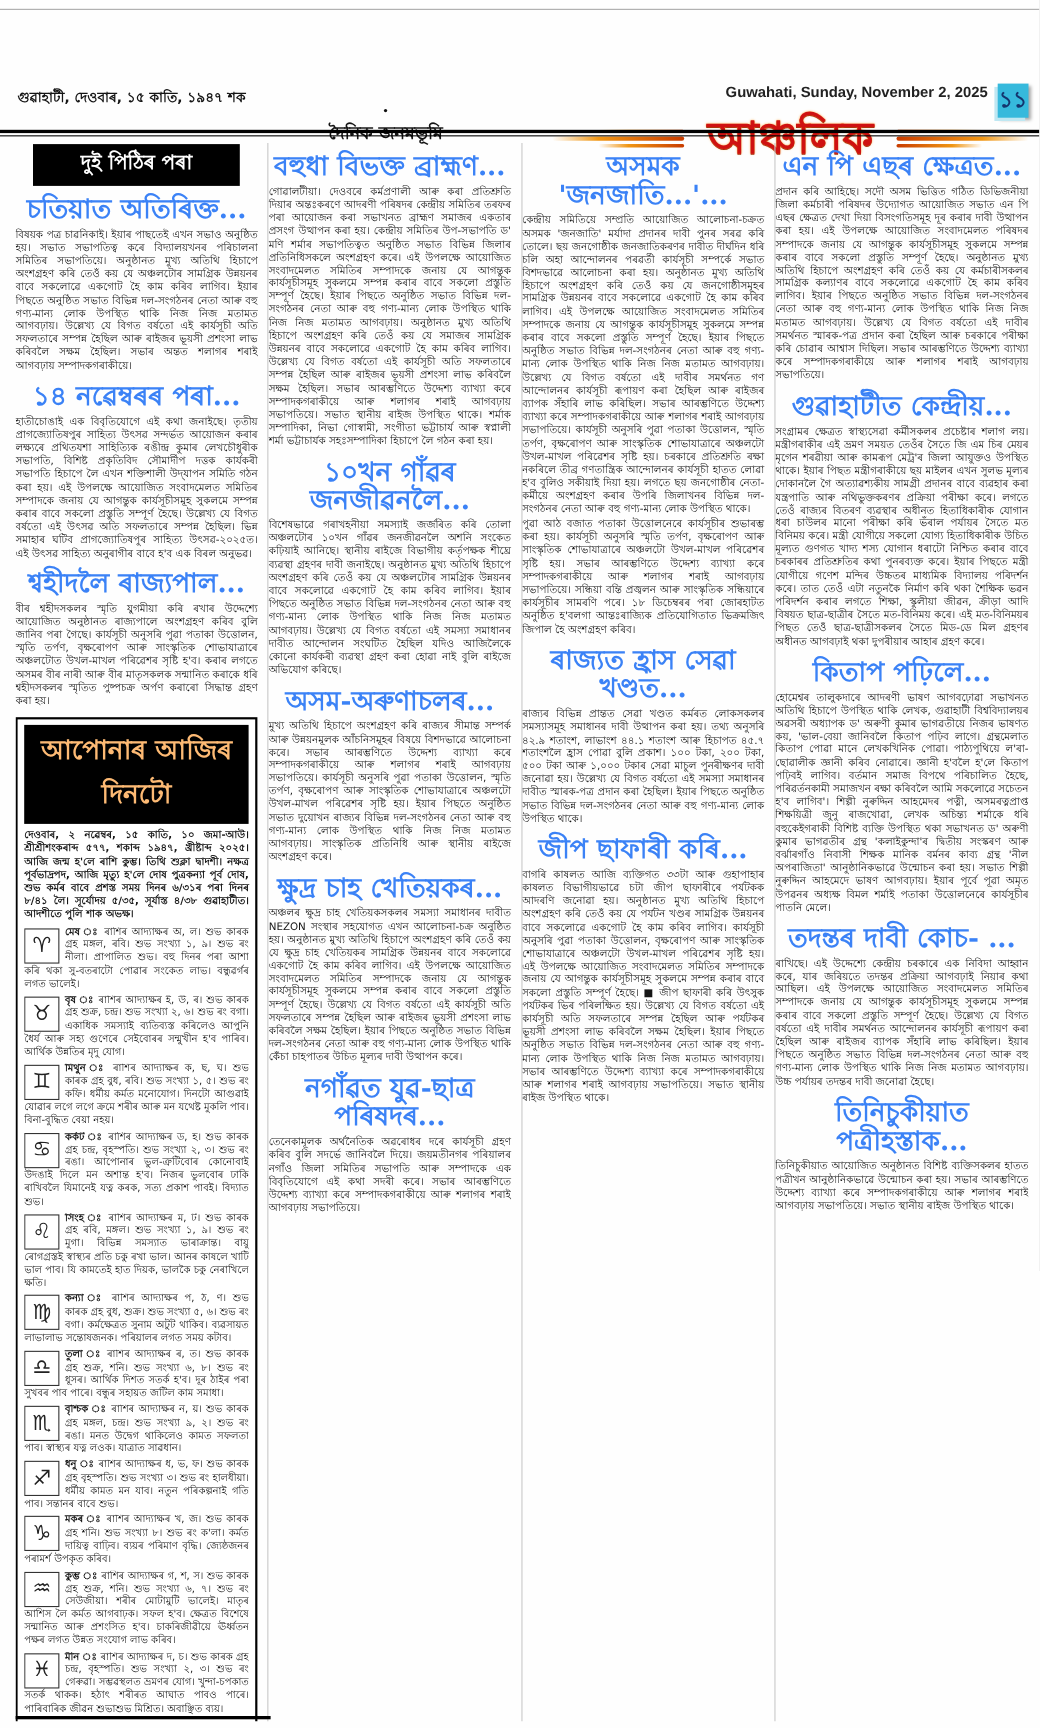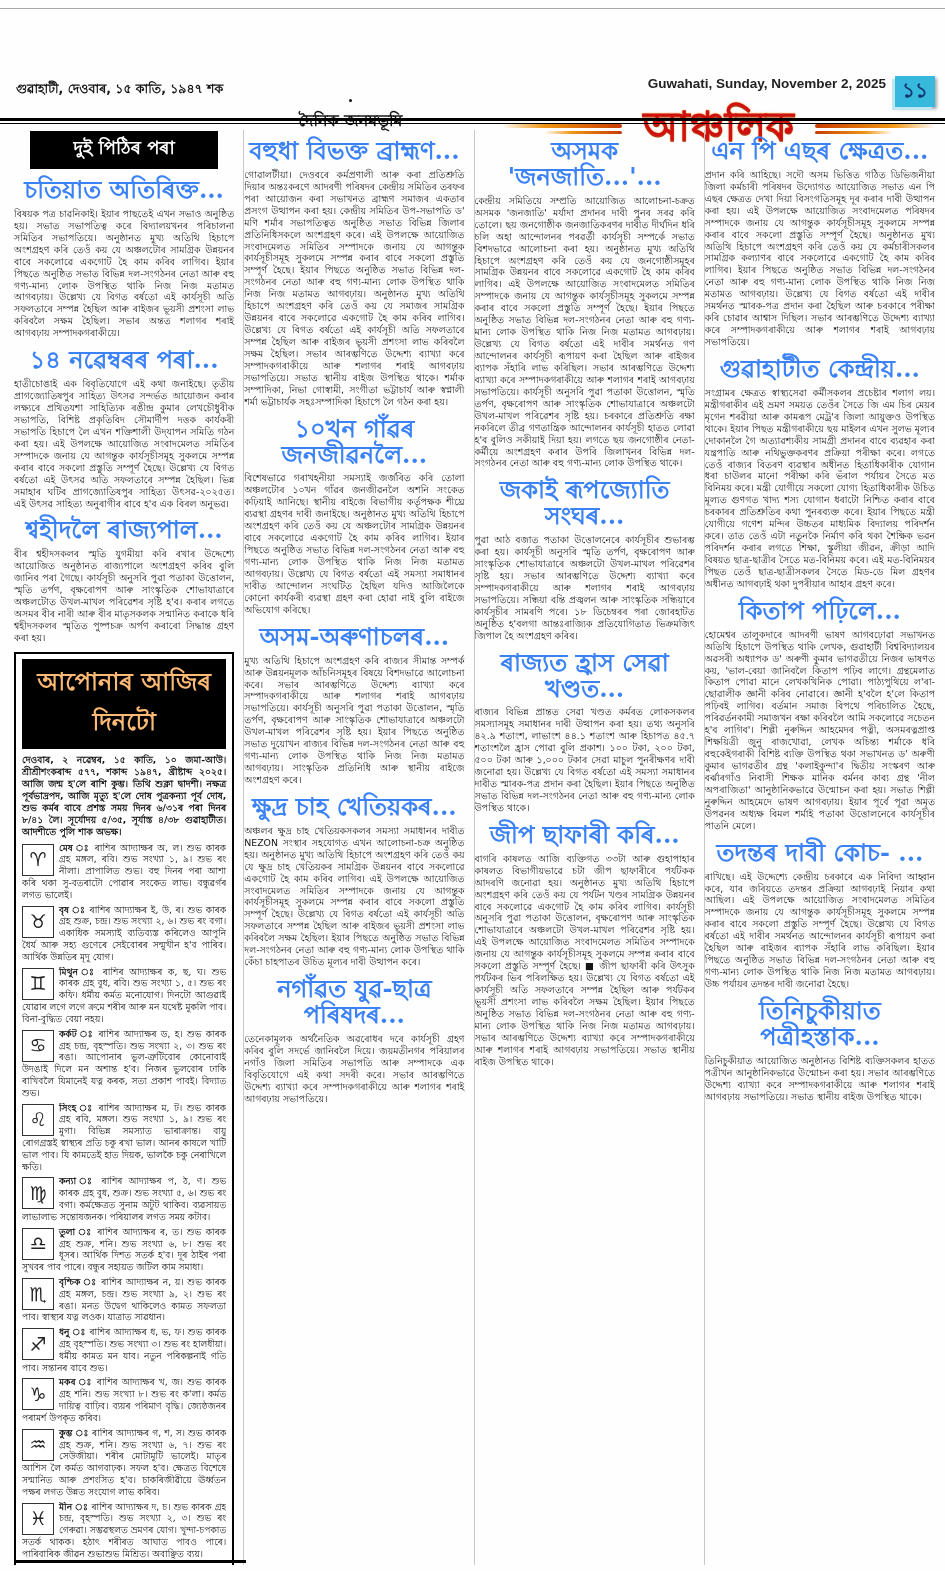--- a/index.html
+++ b/index.html
@@ -22,21 +22,21 @@
   .bars.left i{background:linear-gradient(90deg,rgba(240,150,20,0),#f09614 35%,#c83c00);}
   .bars.right i{background:linear-gradient(270deg,rgba(240,150,20,0),#f09614 35%,#c83c00);}
   .bars.left i:nth-child(1){width:78px;margin-left:42px;}
   .bars.left i:nth-child(2){width:120px;}
   .bars.left i:nth-child(3){width:78px;margin-left:42px;}
   .bars.right i:nth-child(1){width:78px;margin-right:42px;}
   .bars.right i:nth-child(2){width:120px;}
   .bars.right i:nth-child(3){width:78px;margin-right:42px;}
   .hright{position:absolute;right:0;top:76px;display:flex;align-items:flex-start;gap:9px;}
   .hdate-en{font-family:"Liberation Sans",sans-serif;font-weight:bold;font-size:13.5px;color:#222;}
-  .pagebox{width:40px;height:31px;background:#36b9dc;color:#14356e;font-weight:bold;font-size:20px;
+  .pagebox{width:28px;height:31px;background:#36b9dc;color:#14356e;font-weight:bold;font-size:20px;
            display:flex;align-items:center;justify-content:center;box-shadow:-3px 3px 0 #bfe7f2,2px 2px 3px rgba(0,0,0,.35);}
   .heavy-rule{position:absolute;left:-14px;right:-10px;top:118px;height:6px;
               border-top:3px solid #000;border-bottom:1px solid #000;box-sizing:border-box;}
 
   
   .cols{position:absolute;top:130px;left:0;right:0;bottom:6px;display:grid;
         grid-template-columns:1fr 1fr 1fr 1fr;overflow:hidden;}
   .col{overflow:hidden;border-right:1px solid #c8c8c8;padding-right:9px;}
   .col.last{border-right:none;padding-right:0;}
   .kicker{background:#000;color:#fff;text-align:center;font-size:18px;font-weight:bold;
@@ -150,21 +150,20 @@
           <p class="abody">তেনেকামূলক অৰ্থনৈতিক অৱৰোধৰ দৰে কাৰ্যসূচী গ্ৰহণ কৰিব বুলি সদৰ্ভে জানিবলৈ দিয়ে। জয়মতীনগৰ পৰিয়ালৰ নগাঁও জিলা সমিতিৰ সভাপতি আৰু সম্পাদকে এক বিবৃতিযোগে এই কথা সদৰী কৰে। সভাৰ আৰম্ভণিতে উদ্দেশ্য ব্যাখ্যা কৰে সম্পাদকগৰাকীয়ে আৰু শলাগৰ শৰাই আগবঢ়ায় সভাপতিয়ে।</p>
         </article>
       </div>
 
       <div class="col">
         <article>
           <h2 class="atitle">অসমক 'জনজাতি...'...</h2>
           <p class="abody">কেন্দ্ৰীয় সমিতিয়ে সম্প্ৰতি আয়োজিত আলোচনা-চক্ৰত অসমক 'জনজাতি' মৰ্যাদা প্ৰদানৰ দাবী পুনৰ সৰৱ কৰি তোলে। ছয় জনগোষ্ঠীক জনজাতিকৰণৰ দাবীত দীৰ্ঘদিন ধৰি চলি অহা আন্দোলনৰ পৰৱৰ্তী কাৰ্যসূচী সম্পৰ্কে সভাত বিশদভাৱে আলোচনা কৰা হয়। অনুষ্ঠানত মুখ্য অতিথি হিচাপে অংশগ্ৰহণ কৰি তেওঁ কয় যে জনগোষ্ঠীসমূহৰ সামগ্ৰিক উন্নয়নৰ বাবে সকলোৱে একগোট হৈ কাম কৰিব লাগিব। এই উপলক্ষে আয়োজিত সংবাদমেলত সমিতিৰ সম্পাদকে জনায় যে আগন্তুক কাৰ্যসূচীসমূহ সুকলমে সম্পন্ন কৰাৰ বাবে সকলো প্ৰস্তুতি সম্পূৰ্ণ হৈছে। ইয়াৰ পিছতে অনুষ্ঠিত সভাত বিভিন্ন দল-সংগঠনৰ নেতা আৰু বহু গণ্য-মান্য লোক উপস্থিত থাকি নিজ নিজ মতামত আগবঢ়ায়। উল্লেখ্য যে বিগত বৰ্ষতো এই দাবীৰ সমৰ্থনত গণ আন্দোলনৰ কাৰ্যসূচী ৰূপায়ণ কৰা হৈছিল আৰু ৰাইজৰ ব্যাপক সঁহাৰি লাভ কৰিছিল। সভাৰ আৰম্ভণিতে উদ্দেশ্য ব্যাখ্যা কৰে সম্পাদকগৰাকীয়ে আৰু শলাগৰ শৰাই আগবঢ়ায় সভাপতিয়ে। কাৰ্যসূচী অনুসৰি পুৱা পতাকা উত্তোলন, স্মৃতি তৰ্পণ, বৃক্ষৰোপণ আৰু সাংস্কৃতিক শোভাযাত্ৰাৰে অঞ্চলটো উখল-মাখল পৰিৱেশৰ সৃষ্টি হয়। চৰকাৰে প্ৰতিশ্ৰুতি ৰক্ষা নকৰিলে তীব্ৰ গণতান্ত্ৰিক আন্দোলনৰ কাৰ্যসূচী হাতত লোৱা হ'ব বুলিও সকীয়াই দিয়া হয়। লগতে ছয় জনগোষ্ঠীৰ নেতা-কৰ্মীয়ে অংশগ্ৰহণ কৰাৰ উপৰি জিলাখনৰ বিভিন্ন দল-সংগঠনৰ নেতা আৰু বহু গণ্য-মান্য লোক উপস্থিত থাকে।</p>
         </article>
         <article>
-          <h2 class="atitle">জকাই ৰূপজ্যোতি সংঘৰ...</h2>
           <p class="abody">পুৱা আঠ বজাত পতাকা উত্তোলনেৰে কাৰ্যসূচীৰ শুভাৰম্ভ কৰা হয়। কাৰ্যসূচী অনুসৰি স্মৃতি তৰ্পণ, বৃক্ষৰোপণ আৰু সাংস্কৃতিক শোভাযাত্ৰাৰে অঞ্চলটো উখল-মাখল পৰিৱেশৰ সৃষ্টি হয়। সভাৰ আৰম্ভণিতে উদ্দেশ্য ব্যাখ্যা কৰে সম্পাদকগৰাকীয়ে আৰু শলাগৰ শৰাই আগবঢ়ায় সভাপতিয়ে। সন্ধিয়া বন্তি প্ৰজ্বলন আৰু সাংস্কৃতিক সন্ধিয়াৰে কাৰ্যসূচীৰ সামৰণি পৰে। ১৮ ডিচেম্বৰৰ পৰা জোৰহাটত অনুষ্ঠিত হ'বলগা আন্তঃৰাজ্যিক প্ৰতিযোগিতাত ভিক্ৰমজিৎ জিপাল হৈ অংশগ্ৰহণ কৰিব।</p>
         </article>
         <article>
           <h2 class="atitle">ৰাজ্যত হ্ৰাস সেৱা খণ্ডত...</h2>
           <p class="abody">ৰাজ্যৰ বিভিন্ন প্ৰান্তত সেৱা খণ্ডত কৰ্মৰত লোকসকলৰ সমস্যাসমূহ সমাধানৰ দাবী উত্থাপন কৰা হয়। তথ্য অনুসৰি ৪২.৯ শতাংশ, লাভাংশ ৪৪.১ শতাংশ আৰু হিচাপত ৪৫.৭ শতাংশলৈ হ্ৰাস পোৱা বুলি প্ৰকাশ। ১০০ টকা, ২০০ টকা, ৫০০ টকা আৰু ১,০০০ টকাৰ সেৱা মাচুল পুনৰীক্ষণৰ দাবী জনোৱা হয়। উল্লেখ্য যে বিগত বৰ্ষতো এই সমস্যা সমাধানৰ দাবীত স্মাৰক-পত্ৰ প্ৰদান কৰা হৈছিল। ইয়াৰ পিছতে অনুষ্ঠিত সভাত বিভিন্ন দল-সংগঠনৰ নেতা আৰু বহু গণ্য-মান্য লোক উপস্থিত থাকে।</p>
         </article>
         <article>
           <h2 class="atitle">জীপ ছাফাৰী কৰি...</h2>
           <p class="abody">বাগৰি কাষলত আজি ব্যক্তিগত ৩৩টা আৰু গুহাপাহাৰ কাষলত বিভাগীয়ভাৱে চটা জীপ ছাফাৰীৰে পৰ্যটকক আদৰণি জনোৱা হয়। অনুষ্ঠানত মুখ্য অতিথি হিচাপে অংশগ্ৰহণ কৰি তেওঁ কয় যে পৰ্যটন খণ্ডৰ সামগ্ৰিক উন্নয়নৰ বাবে সকলোৱে একগোট হৈ কাম কৰিব লাগিব। কাৰ্যসূচী অনুসৰি পুৱা পতাকা উত্তোলন, বৃক্ষৰোপণ আৰু সাংস্কৃতিক শোভাযাত্ৰাৰে অঞ্চলটো উখল-মাখল পৰিৱেশৰ সৃষ্টি হয়। এই উপলক্ষে আয়োজিত সংবাদমেলত সমিতিৰ সম্পাদকে জনায় যে আগন্তুক কাৰ্যসূচীসমূহ সুকলমে সম্পন্ন কৰাৰ বাবে সকলো প্ৰস্তুতি সম্পূৰ্ণ হৈছে। ■ জীপ ছাফাৰী কৰি উৎসুক পৰ্যটকৰ ভিৰ পৰিলক্ষিত হয়। উল্লেখ্য যে বিগত বৰ্ষতো এই কাৰ্যসূচী অতি সফলতাৰে সম্পন্ন হৈছিল আৰু পৰ্যটকৰ ভূয়সী প্ৰশংসা লাভ কৰিবলৈ সক্ষম হৈছিল। ইয়াৰ পিছতে অনুষ্ঠিত সভাত বিভিন্ন দল-সংগঠনৰ নেতা আৰু বহু গণ্য-মান্য লোক উপস্থিত থাকি নিজ নিজ মতামত আগবঢ়ায়। সভাৰ আৰম্ভণিতে উদ্দেশ্য ব্যাখ্যা কৰে সম্পাদকগৰাকীয়ে আৰু শলাগৰ শৰাই আগবঢ়ায় সভাপতিয়ে। সভাত স্থানীয় ৰাইজ উপস্থিত থাকে।</p>
         </article>

